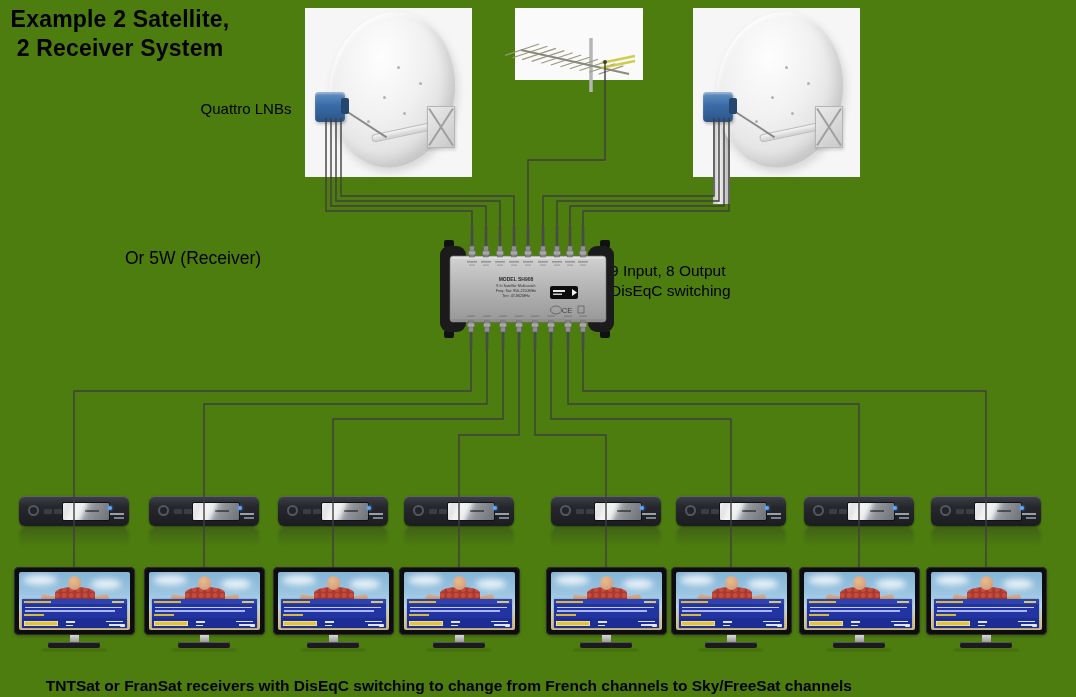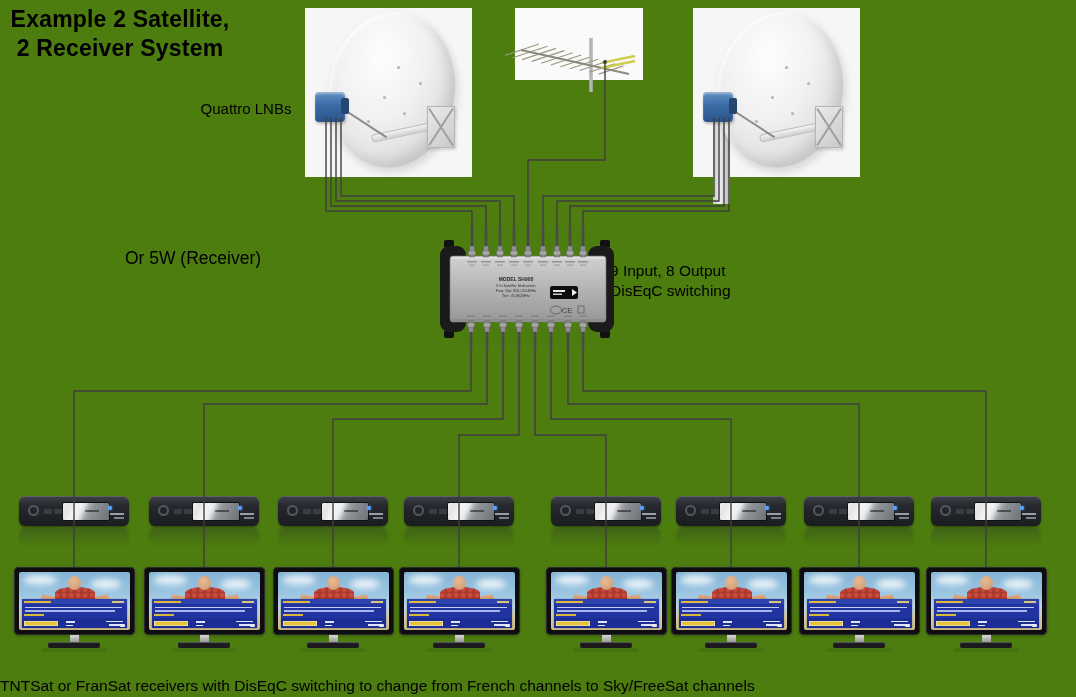--- a/index.html
+++ b/index.html
@@ -8,21 +8,21 @@
     font-family:"Liberation Sans",sans-serif;color:#000;
   }
   
   .title{position:absolute;left:0;top:5px;width:240px;text-align:center;
     font-weight:bold;font-size:23px;line-height:29px;letter-spacing:.2px;}
   .lnb-label{position:absolute;left:176px;top:100px;width:140px;text-align:center;font-size:15px;}
   .dish-note{position:absolute;left:18px;top:247px;width:350px;text-align:center;
     font-size:17.5px;line-height:23.5px;}
   .ms-note{position:absolute;left:610px;top:261px;width:168px;text-align:left;
     font-size:15.5px;line-height:19.5px;}
-  .caption{position:absolute;left:0;top:677px;width:852px;text-align:left;font-size:15.5px;}
+  .caption{position:absolute;left:0;top:677px;width:852px;text-align:right;font-size:15.5px;font-weight:bold;}
   
   .dish{position:absolute;width:167px;height:169px;z-index:1;}
   #wiring{position:absolute;left:0;top:0;z-index:3;pointer-events:none;}
   #aerial-svg{position:absolute;left:505px;top:0;z-index:1;}
   .recv-wrap{position:absolute;width:110px;height:52px;z-index:2;}
   .tv{position:absolute;width:121px;height:84px;z-index:4;}
   
   .dish-bg{position:absolute;inset:0;background:#f6f6f6;}
   .dish-face{position:absolute;left:24px;top:4px;width:126px;height:156px;border-radius:50%;
     transform:rotate(8deg);

